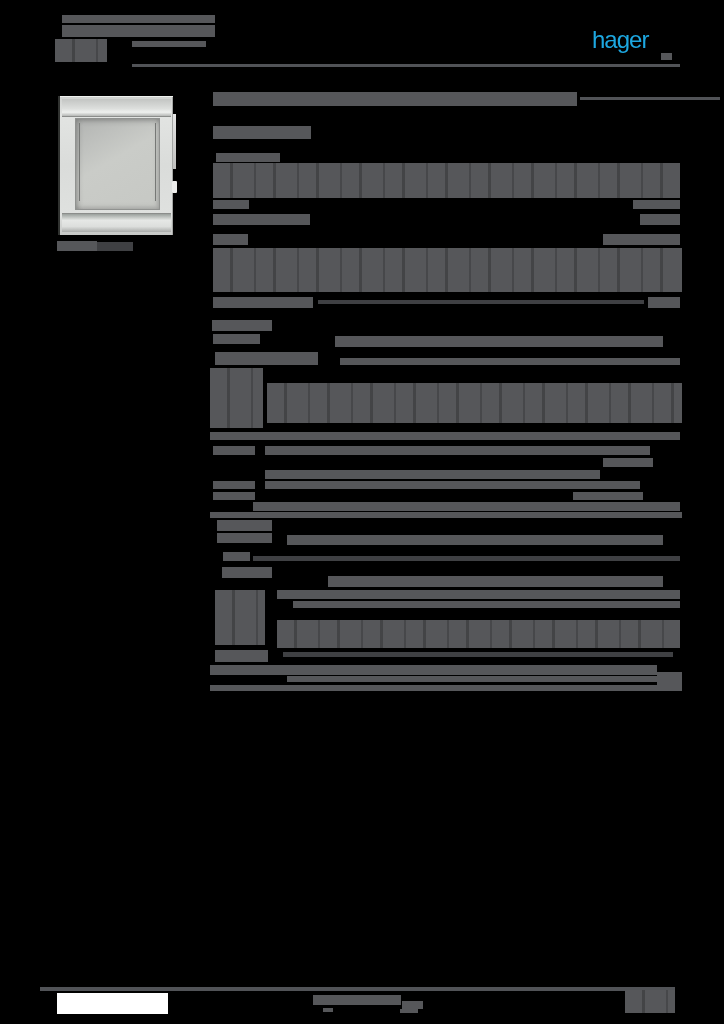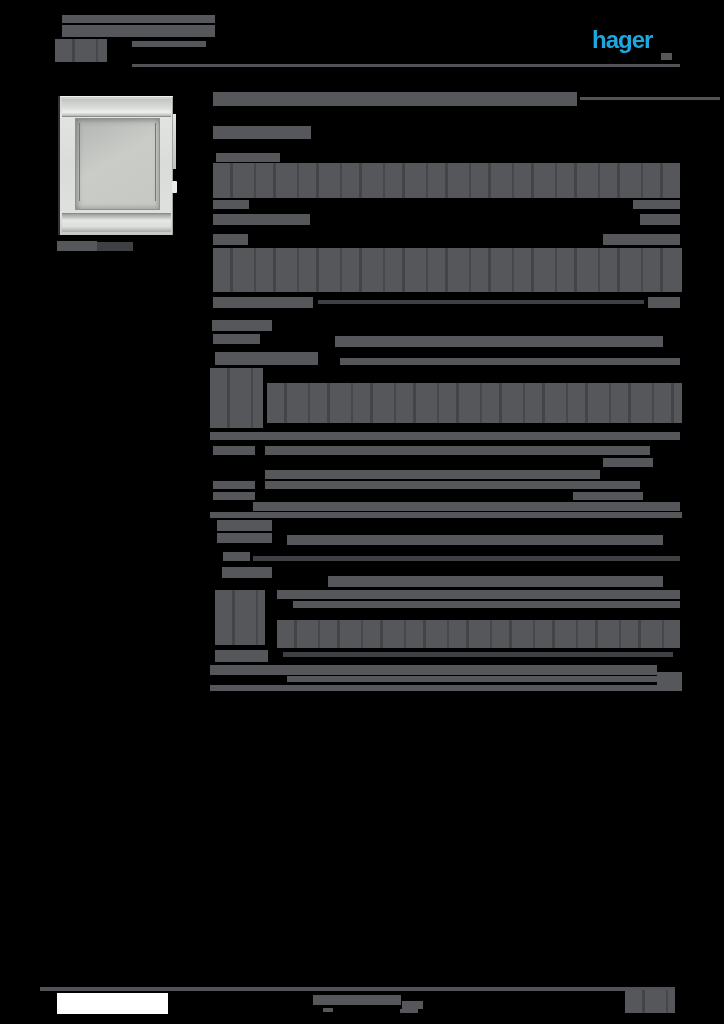--- a/index.html
+++ b/index.html
@@ -14,21 +14,21 @@
   .bar.textured{
     background-image:repeating-linear-gradient(90deg,
       rgba(0,0,0,0) 0px, rgba(0,0,0,0) 17px,
       rgba(0,0,0,0.22) 17px, rgba(0,0,0,0.22) 20px,
       rgba(0,0,0,0) 20px, rgba(0,0,0,0) 41px,
       rgba(0,0,0,0.18) 41px, rgba(0,0,0,0.18) 43px);
   }
   
   .logo{
     position:absolute;left:592px;top:28px;width:84px;height:26px;
-    color:var(--logo-blue);font-size:24px;font-weight:bold;
+    color:var(--logo-blue);font-size:24px;font-weight:normal;
     letter-spacing:-1px;line-height:24px;filter:blur(0.3px);
   }
   
   .photo{
     position:absolute;left:58px;top:96px;width:113px;height:139px;
     background:linear-gradient(180deg,#cfd1cf 0%,#e2e4e2 14%,#dadcda 50%,#dfe1df 86%,#c6c8c6 100%);
     border-left:2px solid #303230;
     box-shadow:inset 0 1px 0 #eff1ef, inset -1px 0 0 #a4a6a4, 0 2px 4px rgba(0,0,0,.65);
   }
   .photo .crown{

